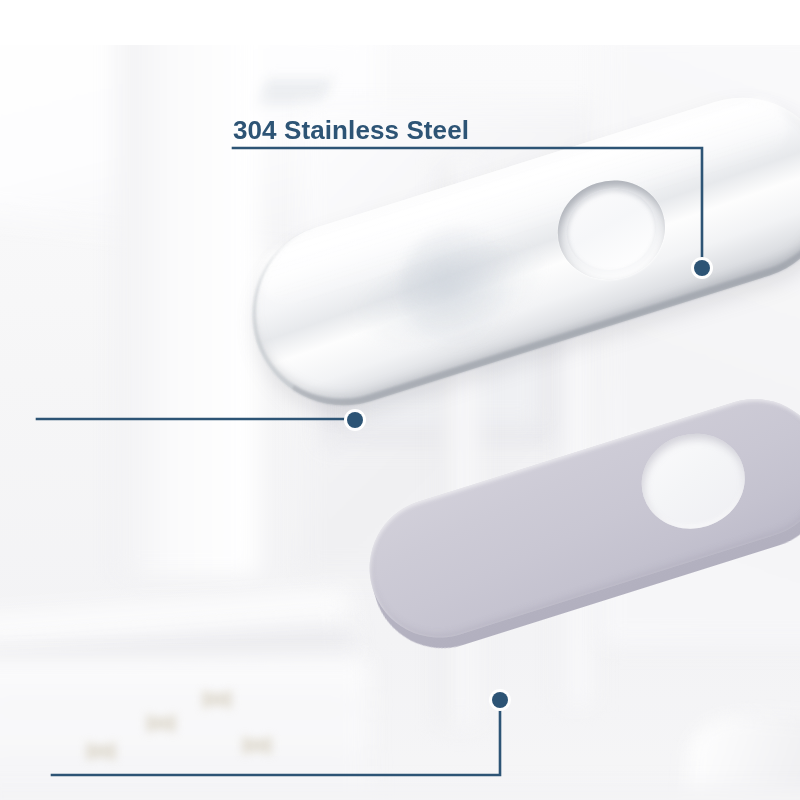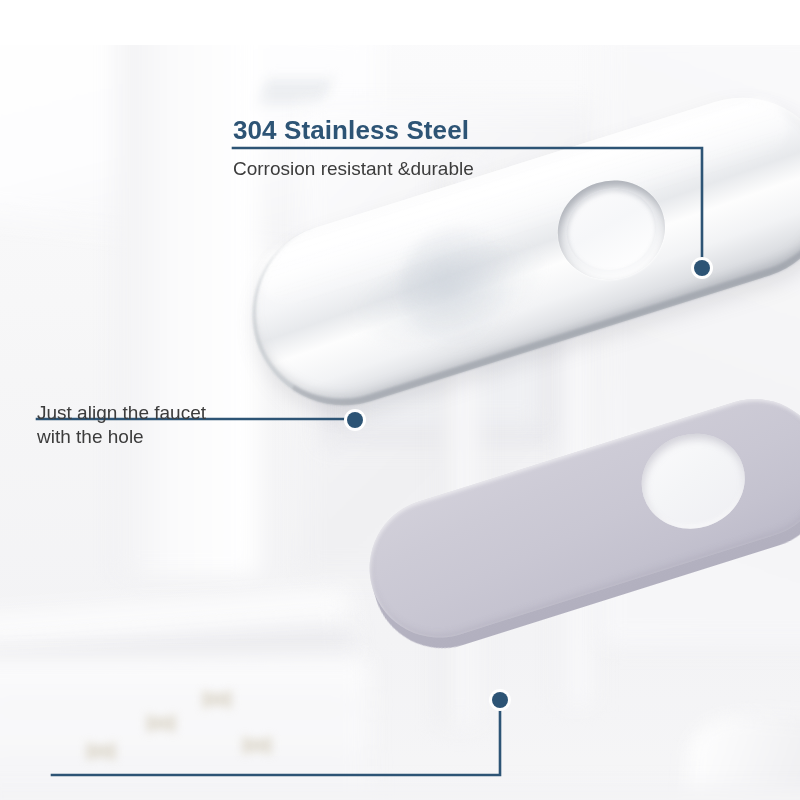--- a/index.html
+++ b/index.html
@@ -378,22 +378,19 @@
       <circle class="dot-ring" r="11" id="d1r" cx="355" cy="375"></circle>
       <circle class="dot-core" r="8" id="d1c" cx="355" cy="375"></circle>
 
       <circle class="dot-ring" r="11" id="d2r" cx="500" cy="655"></circle>
       <circle class="dot-core" r="8" id="d2c" cx="500" cy="655"></circle>
     </g>
   </svg>
 
   <div class="callout" id="callout-0" style="left:233px; top:72px;">
     <div class="title">304 Stainless Steel</div>
-    <div class="sub" style="margin-top:13px;">Corrosion resistant &amp;durable</div>
   </div>
 
   <div class="callout" id="callout-1" style="left:37px; top:343px;">
-    <div class="sub" style="margin-top:13px;">Just align the faucet
-with the hole</div>
   </div>
 
 
 </div>
 
 </body></html>

